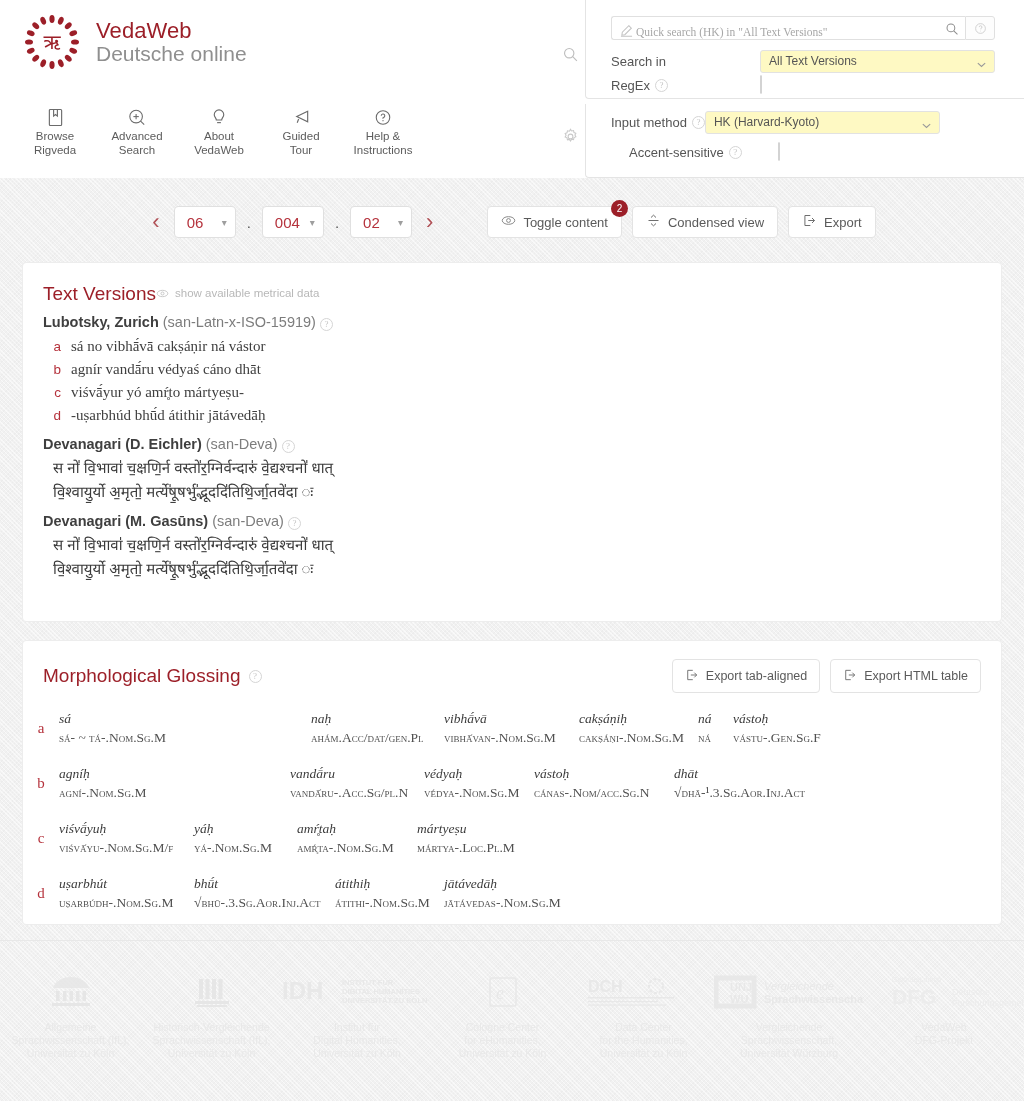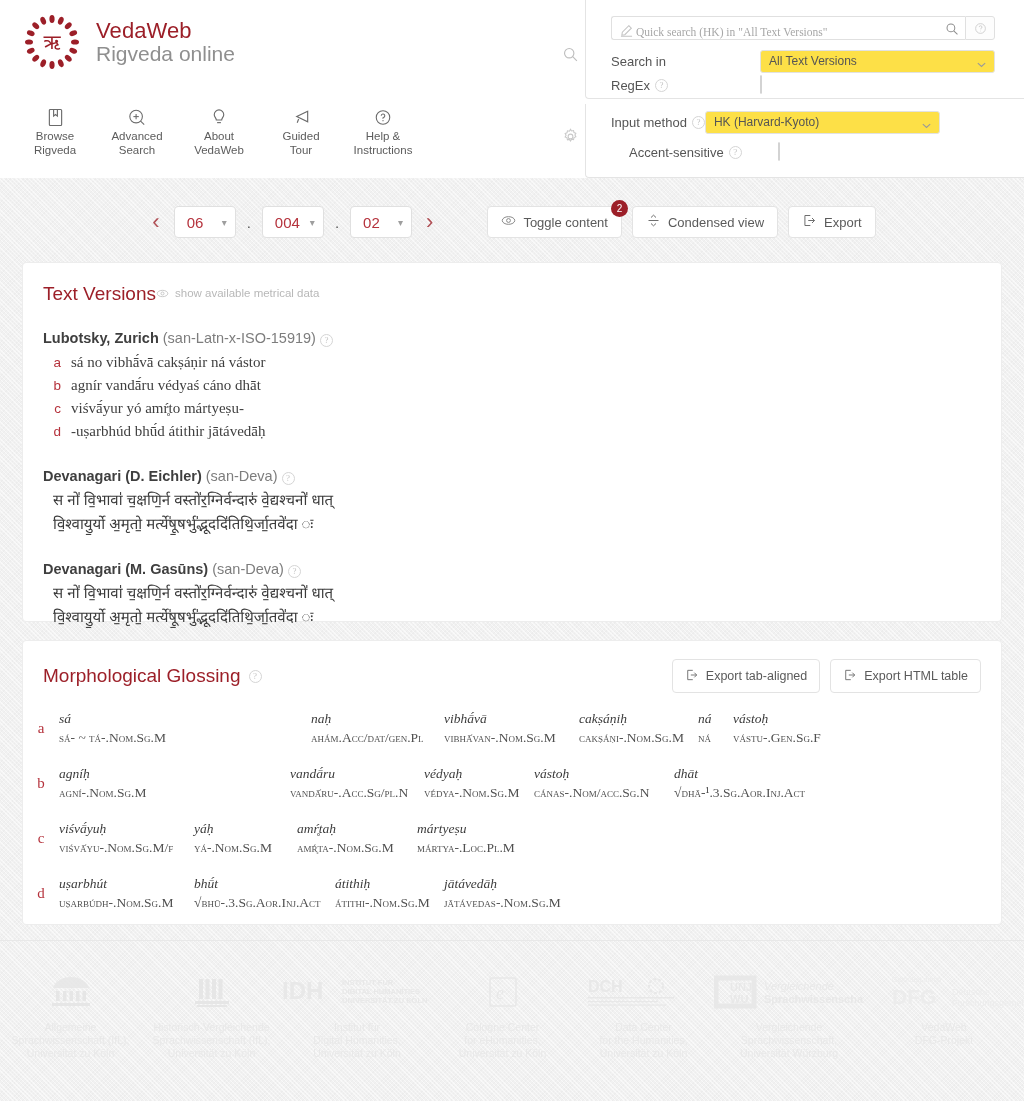--- a/index.html
+++ b/index.html
@@ -58,21 +58,21 @@
   .qs-ph { position:absolute; left:24px; top:4px; color:#a7a7a7; font-size:11.5px; }
   .qs-mag { position:absolute; right:6px; top:4px; color:#8d8d8d; }
   .qs-help {
     width:30px; height:24px; border:1px solid #e0e0e0; border-radius:0 3px 3px 0;
     background:#fdfdfd; display:flex; align-items:center; justify-content:center; color:#cdcdcd;
   }
 
   .frow { position:absolute; display:flex; align-items:center; }
   .flabel { color:#555; font-size:13px; display:flex; align-items:center; gap:5px; }
   .sel {
-    width:235px; height:23px; border:1px solid #e2e2e2; border-radius:3px; background:#fde047;
+    width:235px; height:23px; border:1px solid #e2e2e2; border-radius:3px; background:#fef9c3;
     font-size:12px; color:#555; padding:0 22px 0 8px; line-height:21px; position:relative;
     white-space:nowrap; overflow:hidden;
   }
   .sel .chev { position:absolute; right:7px; top:5px; color:#9a9a9a; }
   .cbox { width:15px; height:15px; border:1px solid #d3d3d3; border-radius:2px; background:#fff; }
 
   .qhelp {
     width:13px; height:13px; border-radius:50%; border:1px solid #d5d5d5; color:#c4c4c4;
     font-size:9px; line-height:11px; text-align:center; display:inline-block;
     font-family:"Liberation Serif", serif;
@@ -105,21 +105,21 @@
     border:1px solid #ededed; border-radius:4px;
   }
   #card-text { top:262px; height:360px; }
   #card-gloss { top:640px; height:285px; }
 
   .card-title { color:#9c1f28; font-size:19px; font-weight:400; }
   .metrical { color:#b8b8b8; font-size:11.5px; display:inline-flex; align-items:flex-start; gap:6px; cursor:pointer; }
 
   .tv-head { display:flex; align-items:baseline; padding:20px 0 0 20px; }
 
-  .version { padding:0 0 0 20px; margin-top:25px; }
+  .version { padding:0 0 0 20px; margin-top:9px; }
   .version-name { font-size:14.5px; color:#4a4a4a; }
   .version-name b { font-weight:700; color:#3f3f3f; }
   .version-name .code { color:#7d7d7d; font-weight:400; }
 
   .padas { margin-top:4px; }
   .pada { display:flex; align-items:baseline; font-size:14.5px; line-height:23px; }
   .pada .lbl { width:28px; text-align:right; color:#b5323c; padding-right:10px; flex:none; font-size:13.5px; }
   .pada .txt { color:#3f3f3f; font-family:"Liberation Serif", serif; font-size:15px; }
 
   .deva-lines { margin-top:3px; padding-left:10px; }
@@ -183,21 +183,21 @@
                 <ellipse cx="38.80" cy="8.75" rx="2.6" ry="4.0" transform="rotate(382.5 38.80 8.75)"></ellipse>
                 <ellipse cx="46.26" cy="13.74" rx="2.6" ry="4.0" transform="rotate(405.0 46.26 13.74)"></ellipse>
                 <ellipse cx="51.25" cy="21.20" rx="2.6" ry="4.0" transform="rotate(427.5 51.25 21.20)"></ellipse>
               </g>
           </g>
           <text x="30" y="37" font-size="20" text-anchor="middle" fill="#9c1f28" font-family="Liberation Serif, serif">ऋ</text>
         </svg>
       </div>
       <div class="logo-title">
         <div class="t1">VedaWeb</div>
-        <div class="t2">Rigveda online</div>
+        <div class="t2">Deutsche online</div>
       </div>
     </div>
 
     <div class="hdr-search-icon">
       <svg width="17" height="17" viewBox="0 0 20 20" fill="none" stroke="currentColor" stroke-width="1.3">
         <circle cx="8.5" cy="8.5" r="5.5"></circle>
           <line x1="12.6" y1="12.6" x2="17.5" y2="17.5"></line>
       </svg>
     </div>
 

